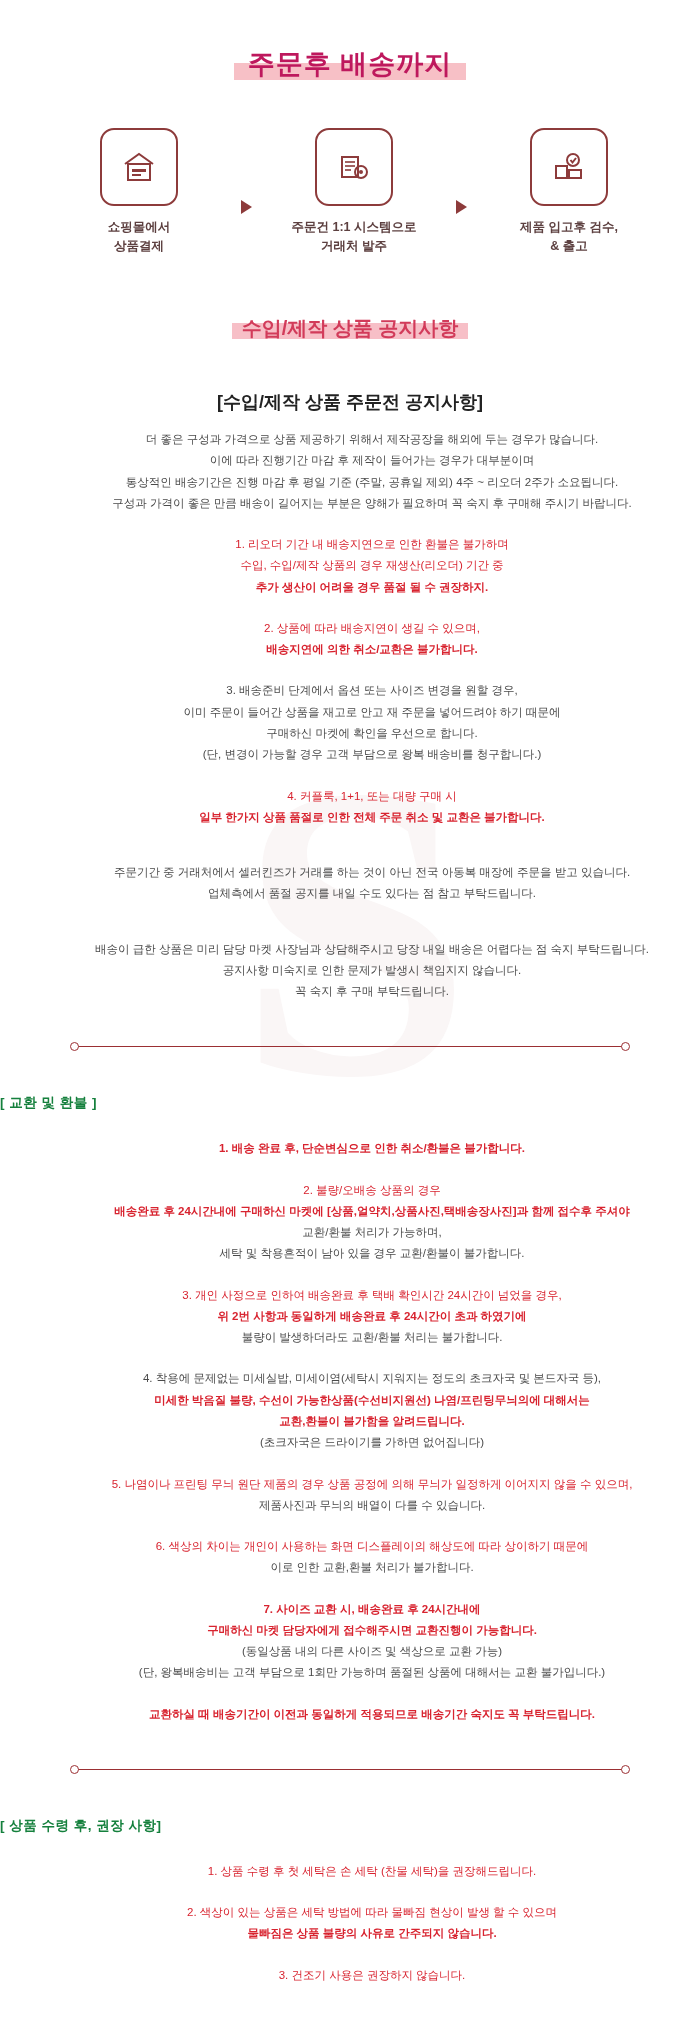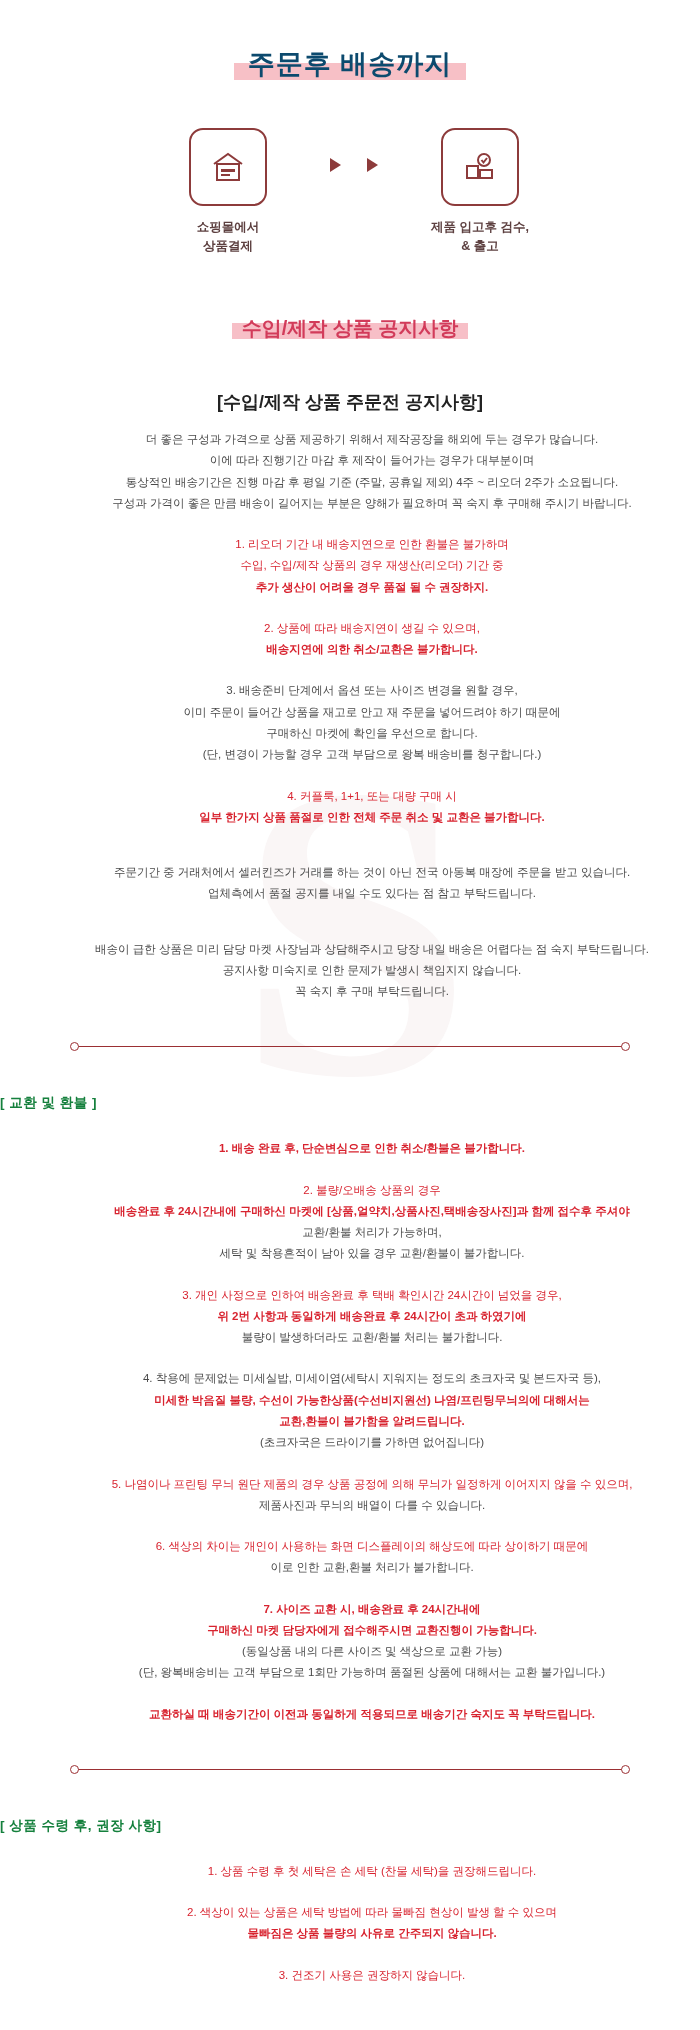--- a/index.html
+++ b/index.html
@@ -45,42 +45,42 @@
   }
   .top-title-wrap {
     display: inline-block;
     position: relative;
   }
   .top-title {
     position: relative;
     display: inline-block;
     font-size: 27px;
     font-weight: 700;
-    color: #0c4a6e;
+    color: #be185d;
     letter-spacing: 1px;
     padding: 2px 14px 0 14px;
     z-index: 2;
   }
   .top-title-hl {
     position: absolute;
     left: 0;
     right: 0;
     bottom: 2px;
     height: 17px;
     background: #f6b9c0;
     opacity: .9;
     z-index: 1;
   }
 
   
   .steps {
     margin-top: 46px;
     display: flex;
     justify-content: center;
-    align-items: flex-start;
+    align-items: center;
     gap: 26px;
     margin-left: 8px;
   }
   .step {
     width: 152px;
     text-align: center;
   }
   .step-ico {
     width: 74px;
     height: 74px;
@@ -227,20 +227,36 @@
           </svg>
         </div>
         <div class="step-label">
           <span>쇼핑몰에서</span><br>
           <span>상품결제</span>
         </div>
       </div>
 
       <div class="step-arrow"></div>
 
+      <div class="step">
+        <div class="step-ico">
+          <svg width="42" height="42" viewBox="0 0 42 42">
+            <rect x="9" y="11" width="16" height="20" fill="none" stroke="#8d3b3b" stroke-width="2"></rect>
+            <line x1="12" y1="16" x2="22" y2="16" stroke="#8d3b3b" stroke-width="1.6"></line>
+            <line x1="12" y1="20" x2="22" y2="20" stroke="#8d3b3b" stroke-width="1.6"></line>
+            <line x1="12" y1="24" x2="18" y2="24" stroke="#8d3b3b" stroke-width="1.6"></line>
+            <circle cx="28" cy="26" r="6" fill="none" stroke="#8d3b3b" stroke-width="2"></circle>
+            <circle cx="28" cy="26" r="2" fill="#8d3b3b"></circle>
+          </svg>
+        </div>
+        <div class="step-label">
+          <span>주문건 1:1 시스템으로</span><br>
+          <span>거래처 발주</span>
+        </div>
+      </div>
 
       <div class="step-arrow"></div>
 
       <div class="step">
         <div class="step-ico">
           <svg width="42" height="42" viewBox="0 0 42 42">
             <rect x="8" y="20" width="11" height="12" fill="none" stroke="#8d3b3b" stroke-width="2"></rect>
             <rect x="21" y="24" width="12" height="8" fill="none" stroke="#8d3b3b" stroke-width="2"></rect>
             <circle cx="25" cy="14" r="6" fill="none" stroke="#8d3b3b" stroke-width="2"></circle>
             <path d="M22.5 14 L24.5 16.5 L28 12" fill="none" stroke="#8d3b3b" stroke-width="2"></path>

